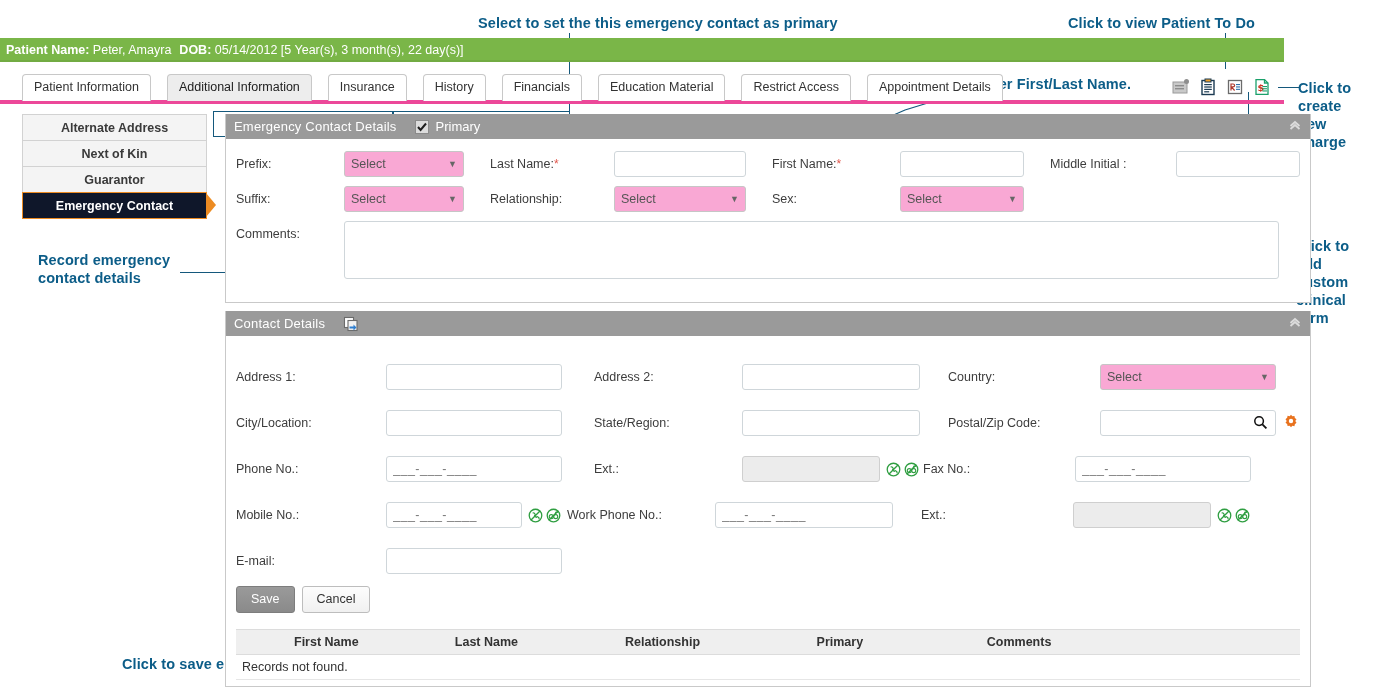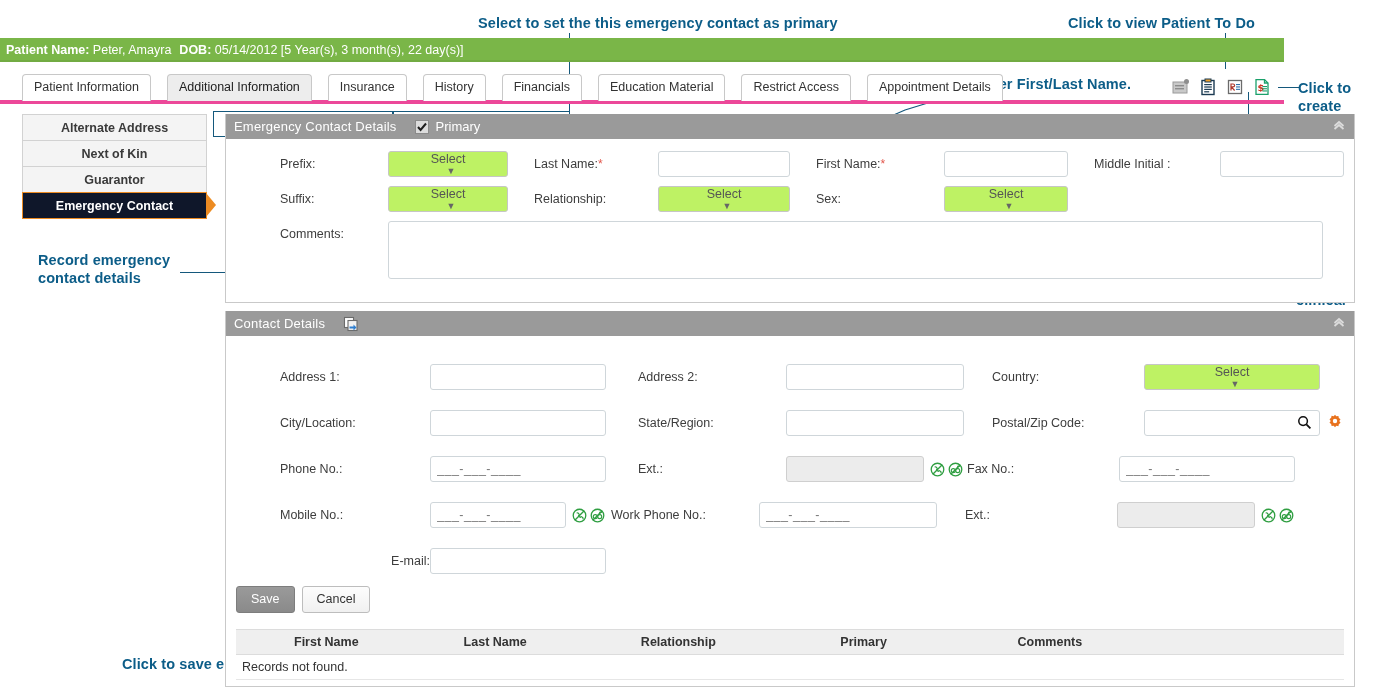--- a/index.html
+++ b/index.html
@@ -75,28 +75,28 @@
     color:#ffffff;font-size:13px;padding:0 8px;position:relative;
   }
   .panel-head .ph-title{font-weight:normal;letter-spacing:.2px;}
   .panel-head .collapse{
     position:absolute;right:8px;top:4px;width:14px;height:14px;opacity:.85;
   }
   .panel-body{padding:12px 10px 14px 10px;}
 
   
   .row{display:flex;align-items:center;margin-bottom:9px;}
-  .lbl{font-size:12.5px;color:#3d3d3d;margin-left:44px;}
+  .lbl{font-size:12.5px;color:#3d3d3d;}
   .req{color:#e2574c;font-size:12px;}
   .fld{box-sizing:border-box;}
 
   select.fld, .fakeselect{
-    height:26px;border:1px solid #c6c6c6;border-radius:3px;background:#bef264;
+    height:26px;border:1px solid #c6c6c6;border-radius:3px;background:#f9a8d4;
     font-size:12.5px;color:#555;padding:0 6px;appearance:none;
-    display:flex;align-items:center;justify-content:space-between;flex-direction:column;
+    display:flex;align-items:center;justify-content:space-between;
   }
   .fakeselect .caret{font-size:9px;color:#666;margin-left:6px;}
   input.fld{
     height:26px;border:1px solid #cfd6da;border-radius:3px;background:#fff;
     font-size:12.5px;color:#444;padding:0 6px;outline:none;
   }
   input.fld.disabled{background:#ececec;border-color:#cfcfcf;}
   input.fld.mask{color:#777;letter-spacing:.5px;}
   textarea.fld{
     border:1px solid #cfd6da;border-radius:3px;background:#fff;
@@ -431,21 +431,21 @@
                   <circle cx="5.6" cy="9.2" r="2.1" fill="none" stroke="#2f9e41" stroke-width="1.2"></circle>
                   <circle cx="10.4" cy="9.2" r="2.1" fill="none" stroke="#2f9e41" stroke-width="1.2"></circle>
                   <path d="M7.7 9.2 h.6 M10.4 7.1 V4.6 h2.2" fill="none" stroke="#2f9e41" stroke-width="1.2"></path>
                   <line x1="3" y1="13" x2="13" y2="3" stroke="#2f9e41" stroke-width="1.4"></line>
                 </svg>
               </span>
             </span>
           </div>
 
           <div class="row" style="margin-bottom:0;">
-            <span class="lbl" style="width:150px;text-align:right;">E-mail:</span>
+            <span class="lbl" style="width:150px;">E-mail:</span>
             <input class="fld" style="width: 176px;" value="">
           </div>
 
           <div class="btnrow">
             <button class="btn primary">Save</button>
             <button class="btn">Cancel</button>
           </div>
 
           <table class="restbl">
             <thead>

